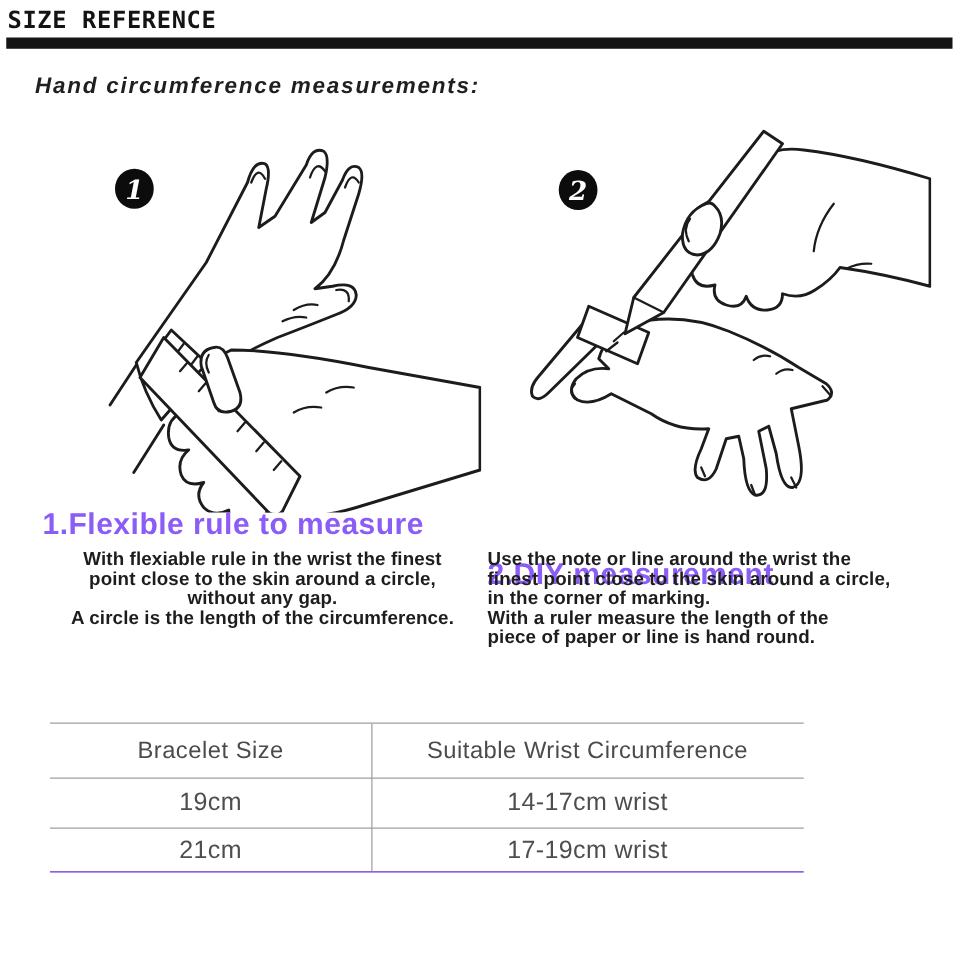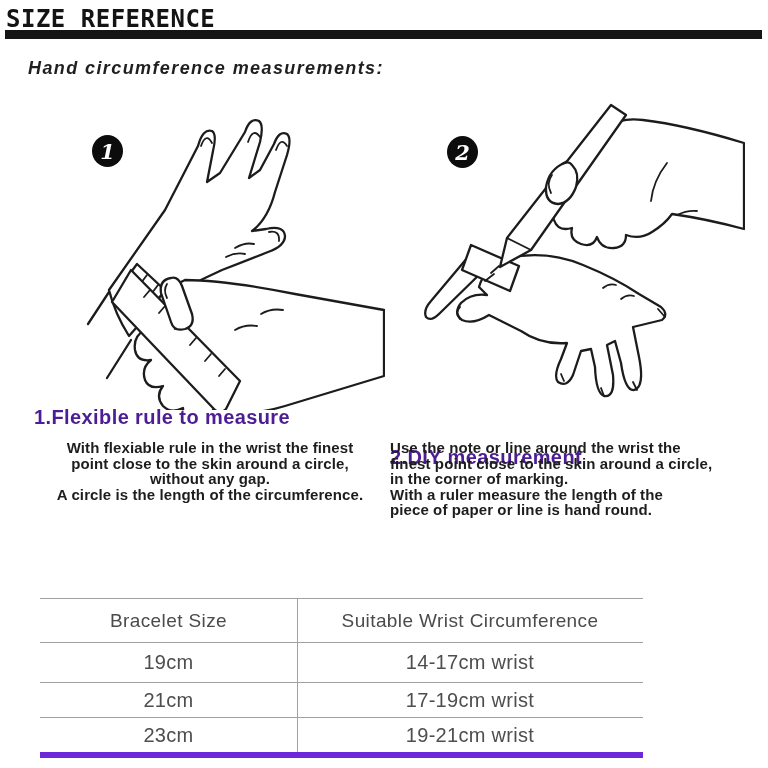--- a/index.html
+++ b/index.html
@@ -5,21 +5,21 @@
   html,body { margin:0; padding:0; background:#ffffff; }
   .page {
     position:relative; width:768px; height:768px; background:#ffffff;
     font-family:"Liberation Sans", sans-serif; overflow:hidden;
     color:#1d1d1d;
   }
   
   .size-ref {
     position:absolute; left:6px; top:5px;
     font-family:"DejaVu Sans Mono", monospace;
-    font-size:24px; font-weight:600; letter-spacing:0.5px; color:#141414;
+    font-size:19px; font-weight:600; letter-spacing:0.5px; color:#141414;
     white-space:nowrap;
   }
   .top-bar {
     position:absolute; left:5px; top:30px; width:757px; height:9px;
     background:#151515;
   }
   .main-title {
     position:absolute; left:28px; top:58px;
     font-size:18px; font-weight:bold; letter-spacing:1.4px; color:#1f1f1f;
     white-space:nowrap;
@@ -38,36 +38,36 @@
   .illus { position:absolute; }
   #illus1 { left:85px;  top:118px; }
   #illus2 { left:415px; top:103px; }
   .illus path { stroke:#1c1c1c; stroke-width:2.3; fill:none;
                 stroke-linecap:round; stroke-linejoin:round; }
   .illus path.fill { fill:#ffffff; }
   .illus path.thin { stroke-width:1.8; }
   
   .step-heading {
     position:absolute; top:406px;
-    font-size:20px; font-weight:600; letter-spacing:0.4px; color:#4c1d95;
+    font-size:24px; font-weight:600; letter-spacing:0.4px; color:#8b5cf6;
     white-space:nowrap;
   }
   #heading1 { left:34px; }
   #heading2 { left:390px;margin-top:40px; }
   .step-body {
     position:absolute; top:440px;
     font-size:15px; font-weight:bold; line-height:15.6px;
     letter-spacing:0.1px; color:#1d1d1d; white-space:pre-line;
   }
   #body1 { left:34px;  width:352px;text-align:center; }
   #body2 { left:390px; width:375px; }
   
   .size-table {
-    position:absolute; left:40px; top:598px; width:603px;
-    border-top:1px solid #a0a0a0; border-bottom:6px solid #6d28d9;
+    position:absolute; left:40px; top:578px; width:603px;
+    border-top:1px solid #a0a0a0; border-bottom:1px solid #6d28d9;
     color:#4e4e4e;
   }
   .trow { display:flex; border-bottom:1px solid #a0a0a0; align-items:center; }
   .trow:last-child { border-bottom:none; }
   .trow.header { height:43px; font-size:19px; letter-spacing:0.4px; color:#4b4b4b; }
   .trow.r1 { height:39px; }
   .trow.r2 { height:34px; }
   .trow.r3 { height:34px; }
   .trow { font-size:20px; letter-spacing:0.3px; }
   .tc1 { width:257px; text-align:center; }
@@ -187,19 +187,15 @@
       <div class="tc2">Suitable Wrist Circumference</div>
     </div>
     <div class="trow r1">
       <div class="tc1">19cm</div>
       <div class="tc2">14-17cm wrist</div>
     </div>
     <div class="trow r2">
       <div class="tc1">21cm</div>
       <div class="tc2">17-19cm wrist</div>
     </div>
-    <div class="trow r3">
-      <div class="tc1">23cm</div>
-      <div class="tc2">19-21cm wrist</div>
-    </div>
   </div>
 
 </div>
 
 </body></html>

